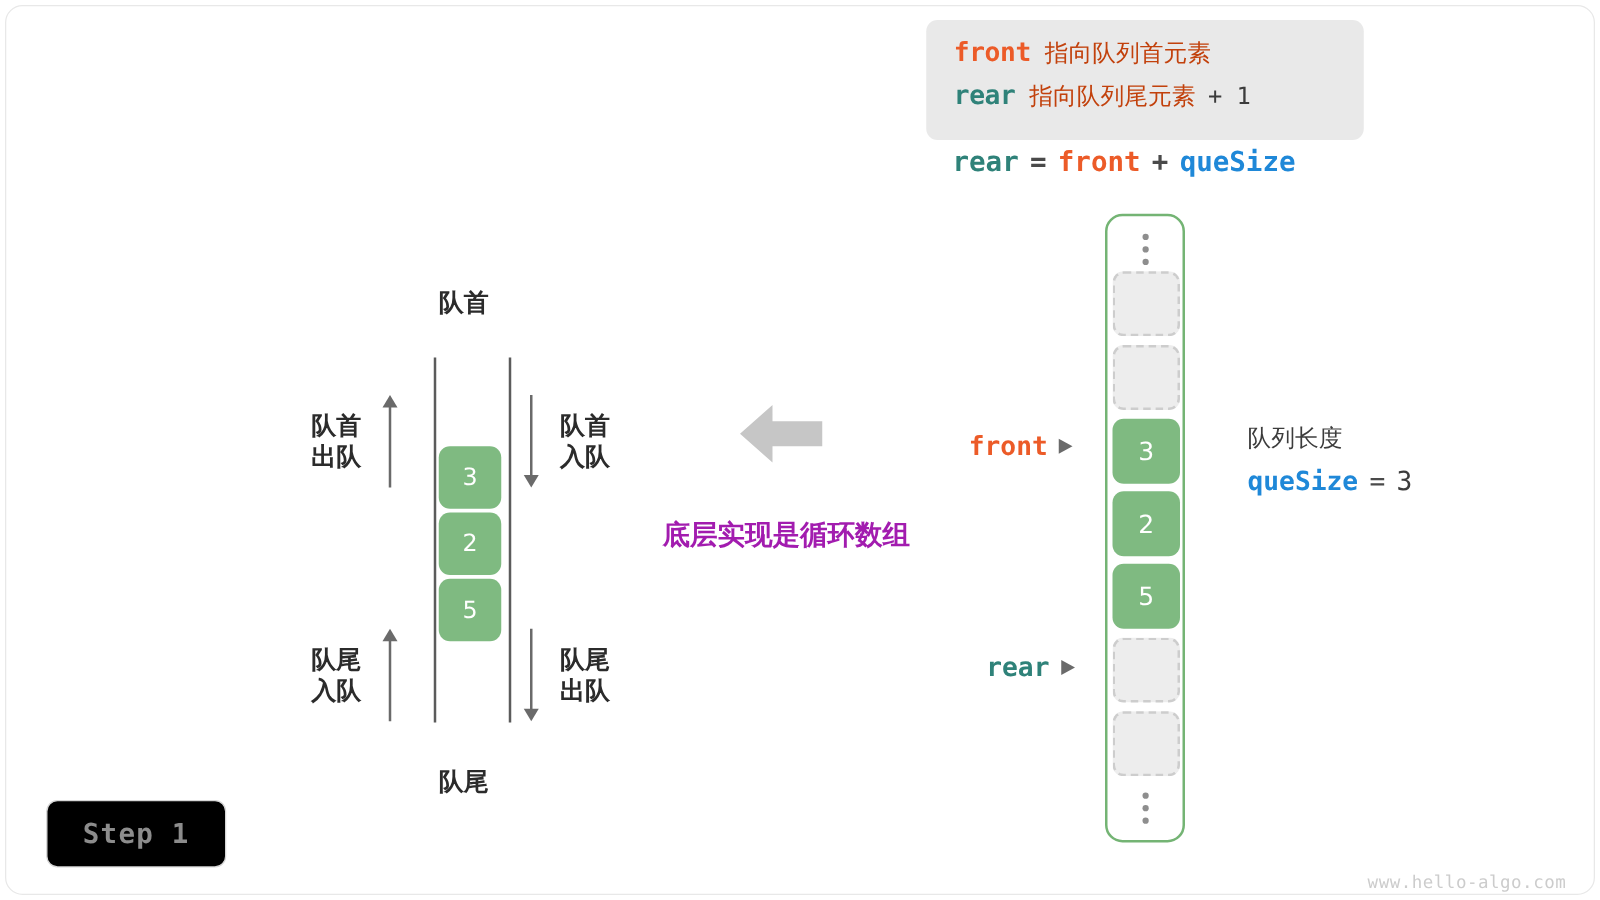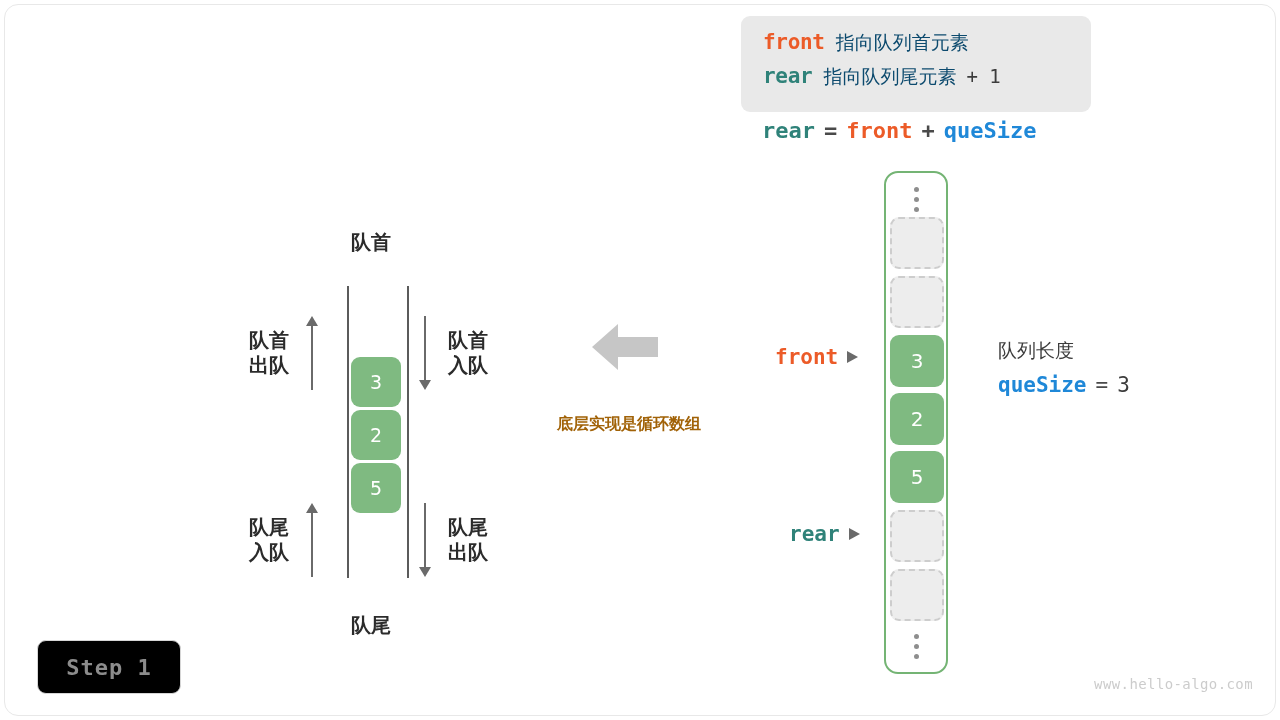--- a/index.html
+++ b/index.html
@@ -57,21 +57,21 @@
     font-family: "DejaVu Sans Mono", "Liberation Mono", monospace;
     font-weight: bold;
     font-size: 21px;
     letter-spacing: -0.3px;
   }
   .key-front { color: #ec5b28; }
   .key-rear  { color: #2f8279; }
   .key-quesize { color: #1f88d8; }
   .legend-text {
     font-size: 19px;
-    color: #0c4a6e;
+    color: #c2410c;
     margin-left: 11px;
     font-family: "DejaVu Sans", sans-serif;
   }
   .legend-plus {
     font-family: "DejaVu Sans Mono", "Liberation Mono", monospace;
     font-size: 19px;
     color: #3c3c3c;
     margin-left: 10px;
   }
 
@@ -278,23 +278,23 @@
     height: 50px;
   }
 
   
   #center-note {
     position: absolute;
     left: 504px;
     top: 412px;
     width: 250px;
     text-align: center;
-    font-size: 16px;
-    font-weight: bold;
-    color: #a16207;
+    font-size: 22px;
+    font-weight: bold;
+    color: #a21caf;
     line-height: 1.55;
     font-family: "DejaVu Sans", sans-serif;
   }
 
   
   #step-badge {
     position: absolute;
     left: 37px;
     top: 640px;
     width: 144px;
@@ -310,21 +310,21 @@
     font-size: 22px;
     color: #8c8c8c;
     letter-spacing: 1px;
     background: #000000;
   }
 
   
   #watermark {
     position: absolute;
     right: 27px;
-    bottom: 28px;
+    bottom: 6px;
     font-family: "DejaVu Sans Mono", "Liberation Mono", monospace;
     font-size: 14px;
     color: #cccccc;
     letter-spacing: 0.4px;
   }
 </style>
 </head>
 <body>
 
 <div id="canvas">

